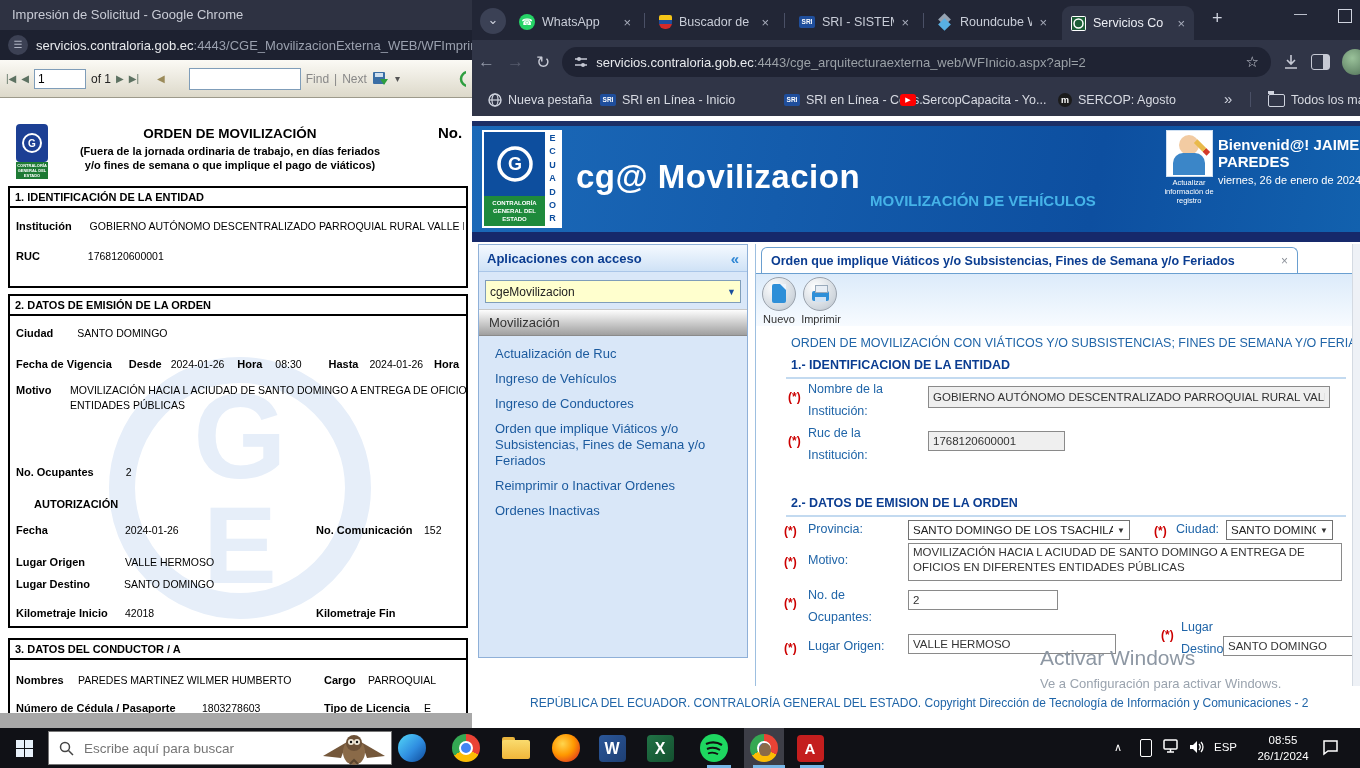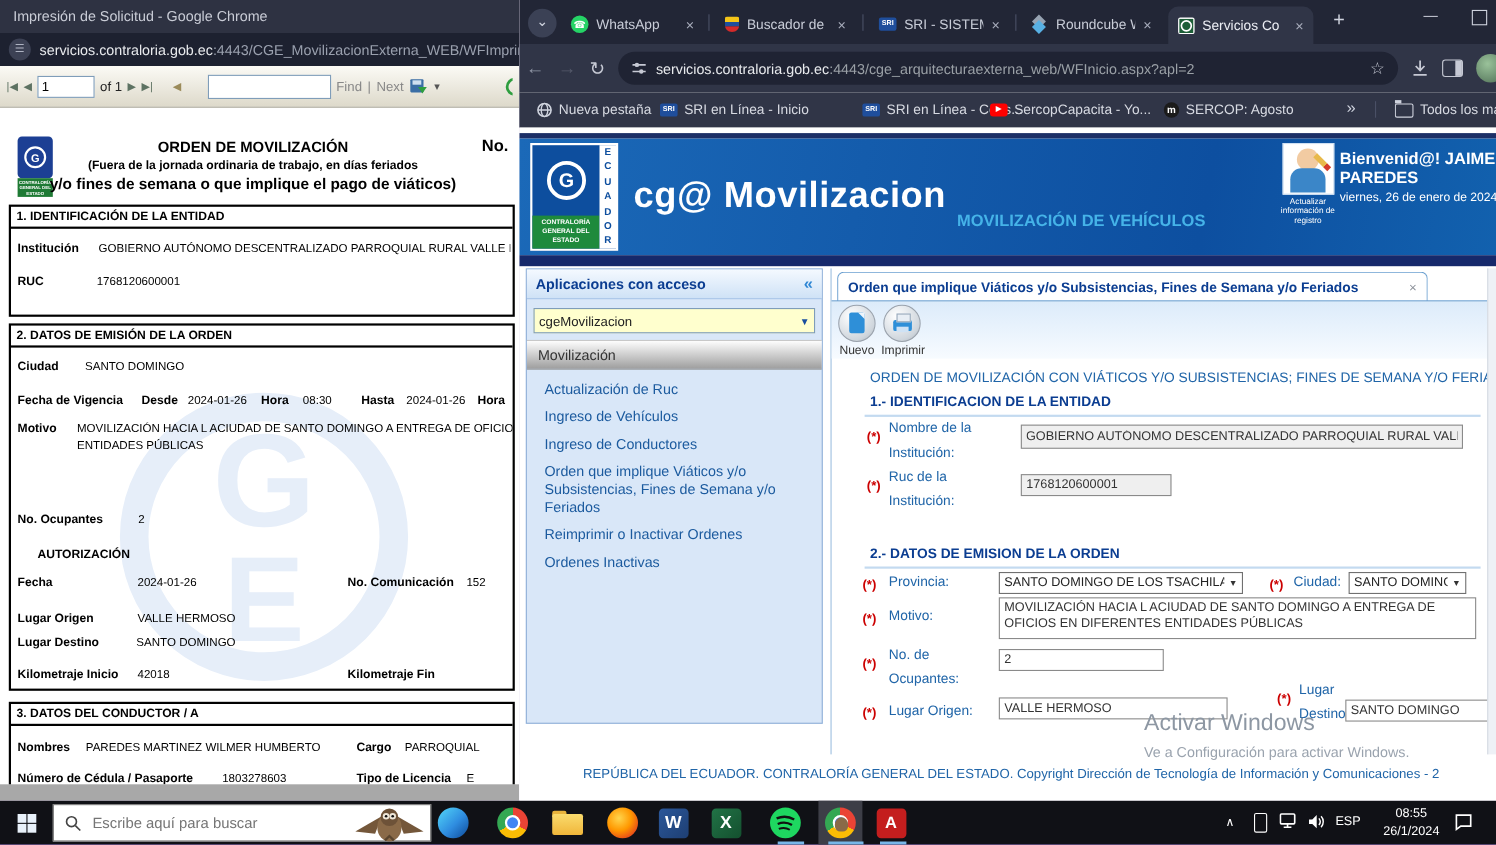--- a/index.html
+++ b/index.html
@@ -1,16 +1,16 @@
 <!DOCTYPE html>
 <html><head>
 <meta charset="utf-8">
 <style>
   html,body{margin:0;padding:0;width:1360px;height:768px;font-family:"Liberation Sans",sans-serif;-webkit-font-smoothing:antialiased;}
-  #screen{position:relative;width:1360px;height:768px;overflow:hidden;background:#4c1d95;}
+  #screen{position:relative;width:1360px;height:768px;overflow:hidden;background:#d946ef;}
   .a{position:absolute;}
   .nw{white-space:nowrap;overflow:hidden;}
 
   
   #lw{left:0;top:0;width:472px;height:728px;background:#fff;overflow:hidden;}
   .lw-title{left:0;top:0;width:472px;height:30px;background:#2e3242;color:#c9ccd6;font-size:13px;line-height:30px;padding-left:12px;box-sizing:border-box;}
   .lw-urlrow{left:0;top:30px;width:472px;height:30px;background:#1d2130;display:flex;align-items:center;padding-left:8px;box-sizing:border-box;}
   .lw-urlicon{width:20px;height:20px;border-radius:50%;background:#3c4154;color:#aeb3c2;font-size:10px;text-align:center;line-height:20px;margin-right:8px;flex:0 0 auto;}
   .lw-url{font-size:13px;color:#9aa0ae;white-space:nowrap;overflow:hidden;}
   .lw-url b{color:#e8eaed;font-weight:normal;}
@@ -147,21 +147,21 @@
         <div style="width:32px;height:38px;background:#1c3f94;border-radius:4px;display:flex;align-items:center;justify-content:center;">
           <svg width="24" height="24">
               <circle cx="12" cy="12" r="9" fill="none" stroke="#fff" stroke-width="2"></circle>
               <text x="12" y="16" text-anchor="middle" font-size="10" font-weight="bold" fill="#fff">G</text>
             </svg>
         </div>
         <div style="width:32px;height:17px;background:#1e7a34;color:#fff;font-size:4px;font-weight:bold;text-align:center;line-height:5.2px;padding-top:1px;box-sizing:border-box;">CONTRALORÍA GENERAL DEL ESTADO</div>
       </div>
       <div class="doc-z" style="left:40px;top:28px;width:380px;text-align:center;font-weight:bold;font-size:13.5px;">ORDEN DE MOVILIZACIÓN</div>
       <div class="doc-z" style="left:40px;top:47px;width:380px;text-align:center;font-weight:bold;font-size:11px;">(Fuera de la jornada ordinaria de trabajo, en días feriados</div>
-      <div class="doc-z" style="left:40px;top:61px;width:380px;text-align:center;font-weight:bold;font-size:14px;">y/o fines de semana o que implique el pago de viáticos)</div>
+      <div class="doc-z" style="left:40px;top:61px;width:380px;text-align:center;font-weight:bold;font-size:11px;">y/o fines de semana o que implique el pago de viáticos)</div>
       <div class="doc-z" style="left:438px;top:26px;font-weight:bold;font-size:15px;">No.</div>
 
       <div class="docbox" style="left:8px;top:88px;width:460px;height:102px;">
         <div class="docboxh">1. IDENTIFICACIÓN DE LA ENTIDAD</div>
         <div class="drow nw" style="left:6px;top:32px;width:448px;"><span class="dt">Institución</span><span style="margin-left:18px;">GOBIERNO AUTÓNOMO DESCENTRALIZADO PARROQUIAL RURAL VALLE HERMOSO</span></div>
         <div class="drow" style="left:6px;top:62px;"><span class="dt">RUC</span><span style="margin-left:48px;">1768120600001</span></div>
       </div>
 
       <div class="docbox" style="left:8px;top:196px;width:460px;height:334px;">
         <div class="docboxh">2. DATOS DE EMISIÓN DE LA ORDEN</div>

